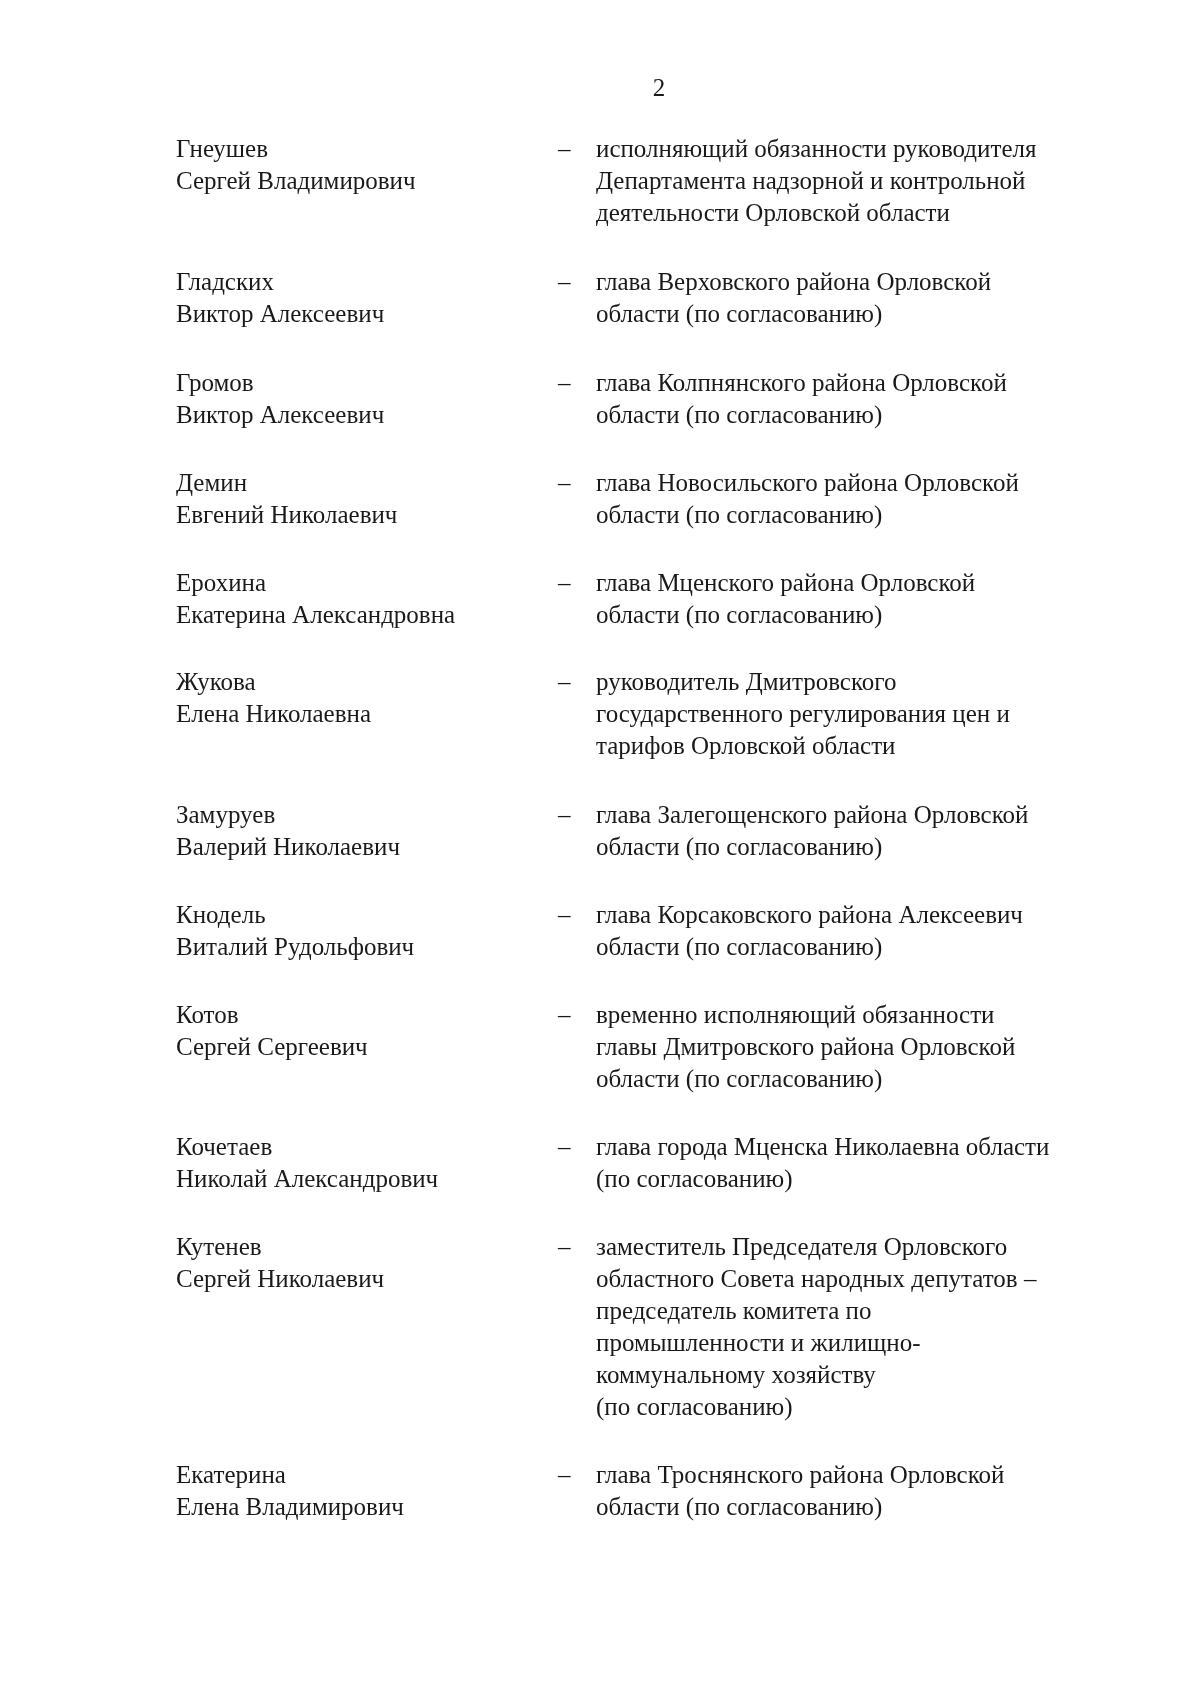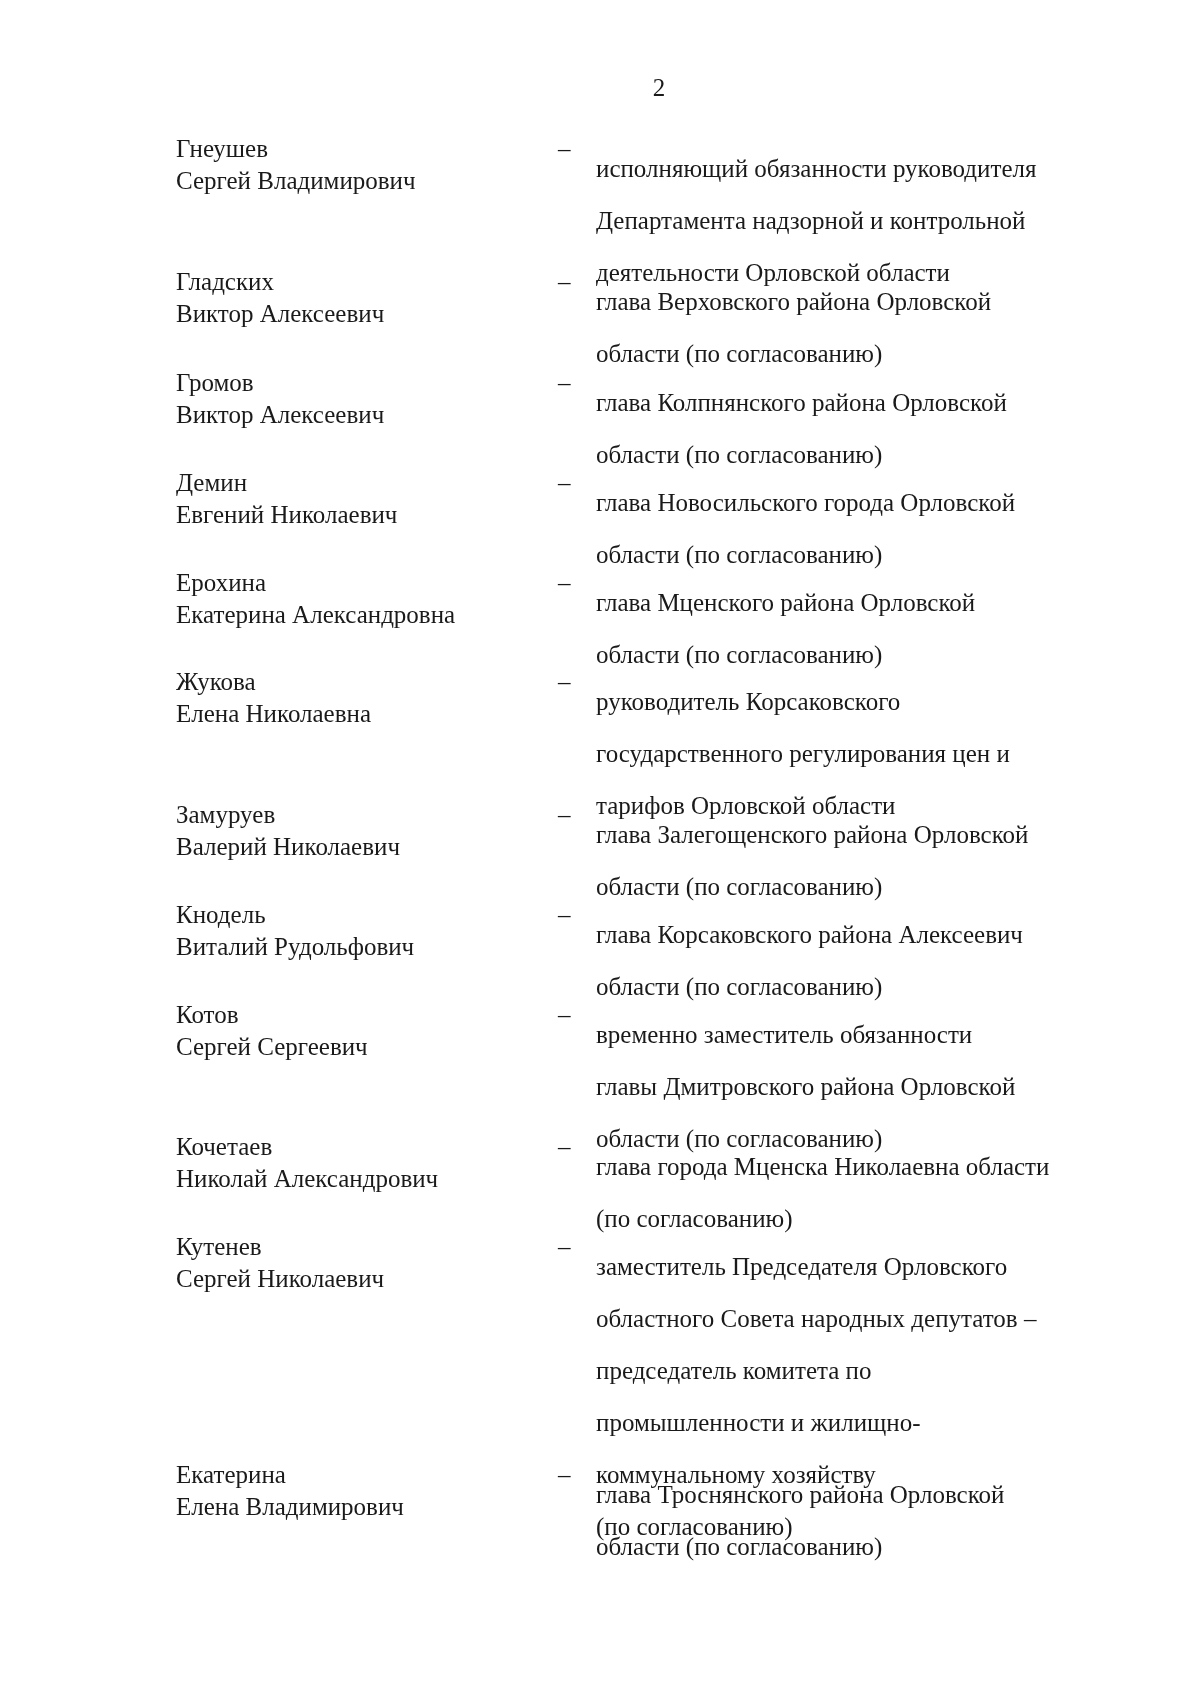--- a/index.html
+++ b/index.html
@@ -19,21 +19,21 @@
     font-size: 25px; line-height: 32px;
   }
   .name span { display: block; white-space: nowrap; }
   .dash {
     position: absolute; left: 558px; font-size: 25px; line-height: 32px;
   }
   .role {
     position: absolute; left: 596px; width: 520px;
     font-size: 25px; line-height: 32px;
   }
-  .role span { display: block; white-space: nowrap; margin-top: 20px; }
+  .role span { display: block; white-space: nowrap; }
 </style>
 </head>
 <body>
 
 <div class="page-number">2</div>
 
 <div id="entries">
     <div class="entry" style="top: 133px;">
       <div class="name">
         <span>Гнеушев</span>
@@ -68,21 +68,21 @@
         <span>области (по согласованию)</span>
       </div>
     </div>
     <div class="entry" style="top: 467px;">
       <div class="name">
         <span>Демин</span>
         <span>Евгений Николаевич</span>
       </div>
       <div class="dash">–</div>
       <div class="role">
-        <span>глава Новосильского города Орловской</span>
+        <span>глава Новосильского района Орловской</span>
         <span>области (по согласованию)</span>
       </div>
     </div>
     <div class="entry" style="top: 567px;">
       <div class="name">
         <span>Ерохина</span>
         <span>Екатерина Александровна</span>
       </div>
       <div class="dash">–</div>
       <div class="role">
@@ -90,21 +90,21 @@
         <span>области (по согласованию)</span>
       </div>
     </div>
     <div class="entry" style="top: 666px;">
       <div class="name">
         <span>Жукова</span>
         <span>Елена Николаевна</span>
       </div>
       <div class="dash">–</div>
       <div class="role">
-        <span>руководитель Корсаковского</span>
+        <span>руководитель Дмитровского</span>
         <span>государственного регулирования цен и</span>
         <span>тарифов Орловской области</span>
       </div>
     </div>
     <div class="entry" style="top: 799px;">
       <div class="name">
         <span>Замуруев</span>
         <span>Валерий Николаевич</span>
       </div>
       <div class="dash">–</div>
@@ -124,21 +124,21 @@
         <span>области (по согласованию)</span>
       </div>
     </div>
     <div class="entry" style="top: 999px;">
       <div class="name">
         <span>Котов</span>
         <span>Сергей Сергеевич</span>
       </div>
       <div class="dash">–</div>
       <div class="role">
-        <span>временно заместитель обязанности</span>
+        <span>временно исполняющий обязанности</span>
         <span>главы Дмитровского района Орловской</span>
         <span>области (по согласованию)</span>
       </div>
     </div>
     <div class="entry" style="top: 1131px;">
       <div class="name">
         <span>Кочетаев</span>
         <span>Николай Александрович</span>
       </div>
       <div class="dash">–</div>

